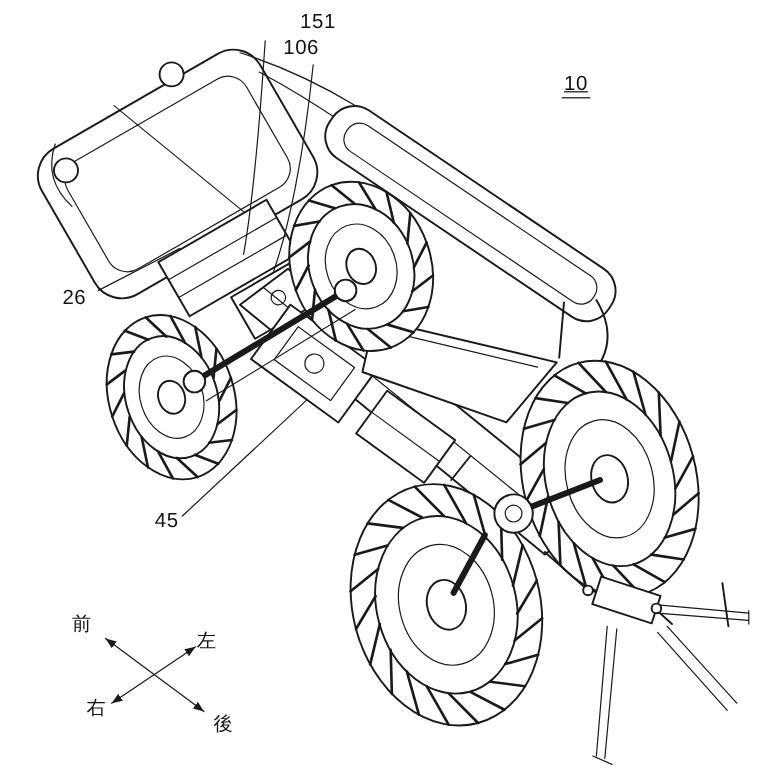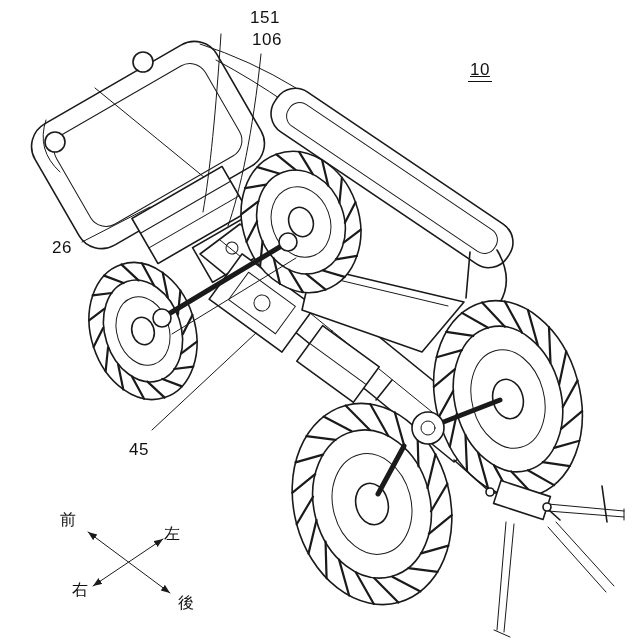--- a/index.html
+++ b/index.html
@@ -163,22 +163,22 @@
       <path class="thin" d="M152,430 L256,333"></path>
     </g>
 
     <g>
       <line x1="88" y1="532" x2="170" y2="593" class="thin" marker-start="url(#ah)" marker-end="url(#ah)"></line>
       <line x1="163" y1="539" x2="93" y2="586" class="thin" marker-start="url(#ah)" marker-end="url(#ah)"></line>
     </g>
   </svg>
 
   <div class="lbl" style="left:206px; top:8px;margin-left:44px;">151</div>
-  <div class="lbl" style="left:252px; top:30px;">106</div>
+  <div class="lbl" style="left:236px; top:30px;">106</div>
   <div class="lbl" style="left:52px;  top:238px;">26</div>
-  <div class="lbl" style="left:129px; top:440px;">45</div>
+  <div class="lbl" style="left:129px; top:424px;">45</div>
   <div class="lbl fig-num" style="left:468px; top:60px;text-decoration:underline;">10</div>
 
   <div class="lbl cjk" style="left:60px;  top:510px;">前</div>
   <div class="lbl cjk" style="left:164px; top:524px;">左</div>
   <div class="lbl cjk" style="left:72px;  top:580px;">右</div>
   <div class="lbl cjk" style="left:178px; top:593px;">後</div>
 </div>
 
 </body></html>

